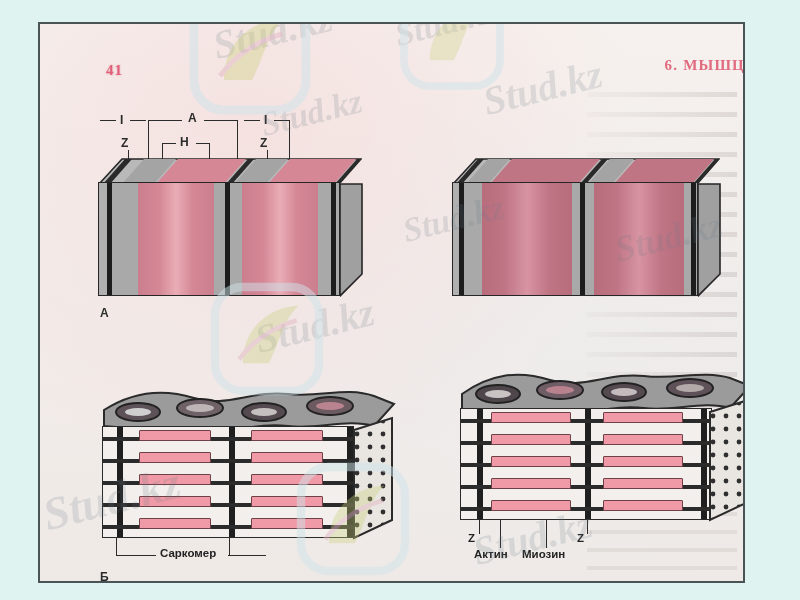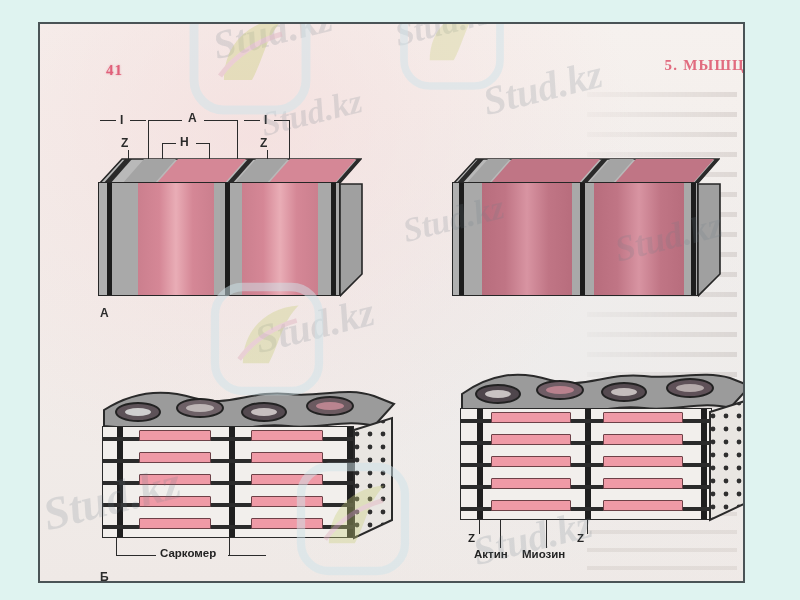--- a/index.html
+++ b/index.html
@@ -85,21 +85,21 @@
 </style>
 </head>
 <body>
 
 <div id="scan">
 
   <div class="showthrough"></div>
   <div class="showthrough2"></div>
 
   <div class="pagenum">41</div>
-  <div class="runhead">5. МЫШЦ</div>
+  <div class="runhead">6. МЫШЦ</div>
 
   <div class="bandlabels">
 
     <div class="hline" style="left:0px;top:26px;width:16px;"></div>
     <div class="blk" style="left:20px;top:19px;">I</div>
     <div class="hline" style="left:30px;top:26px;width:16px;"></div>
 
     <div class="vline" style="left:48px;top:26px;height:40px;"></div>
     <div class="hline" style="left:48px;top:26px;width:34px;"></div>
     <div class="blk" style="left:88px;top:17px;">A</div>

